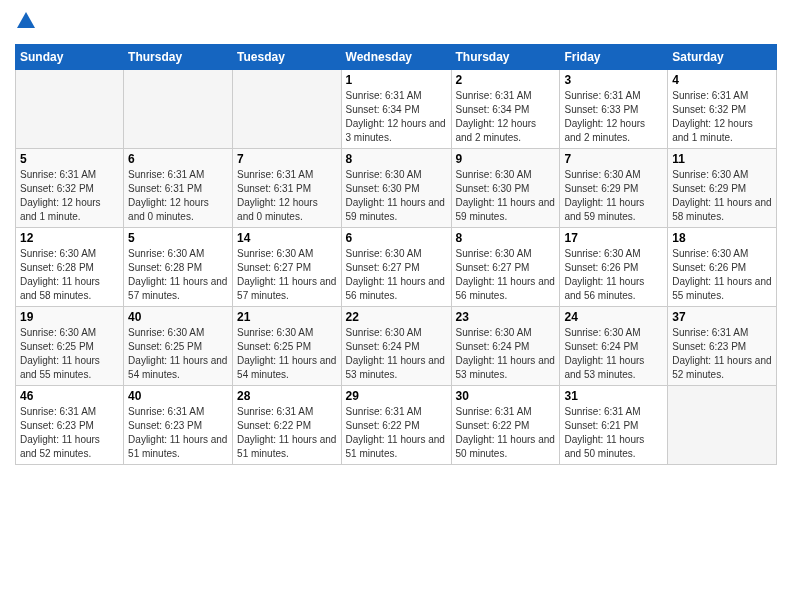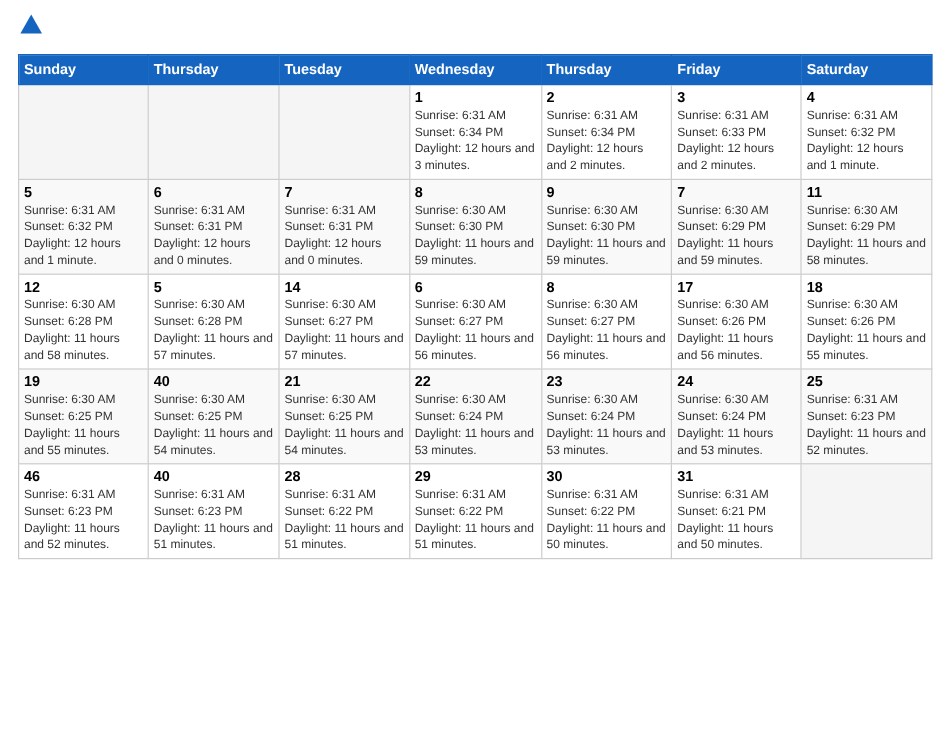--- a/index.html
+++ b/index.html
@@ -265,21 +265,21 @@
 Sunset: 6:24 PM
 Daylight: 11 hours and 53 minutes.</div>
           </td>
           <td>
             <span class="day-num">24</span>
             <div class="day-info" style="white-space: pre-line;">Sunrise: 6:30 AM
 Sunset: 6:24 PM
 Daylight: 11 hours and 53 minutes.</div>
           </td>
           <td>
-            <span class="day-num">25</span>
+            <span class="day-num">37</span>
             <div class="day-info" style="white-space: pre-line;">Sunrise: 6:31 AM
 Sunset: 6:23 PM
 Daylight: 11 hours and 52 minutes.</div>
           </td>
         </tr>
         <tr>
           <td>
             <span class="day-num">46</span>
             <div class="day-info" style="white-space: pre-line;">Sunrise: 6:31 AM
 Sunset: 6:23 PM

